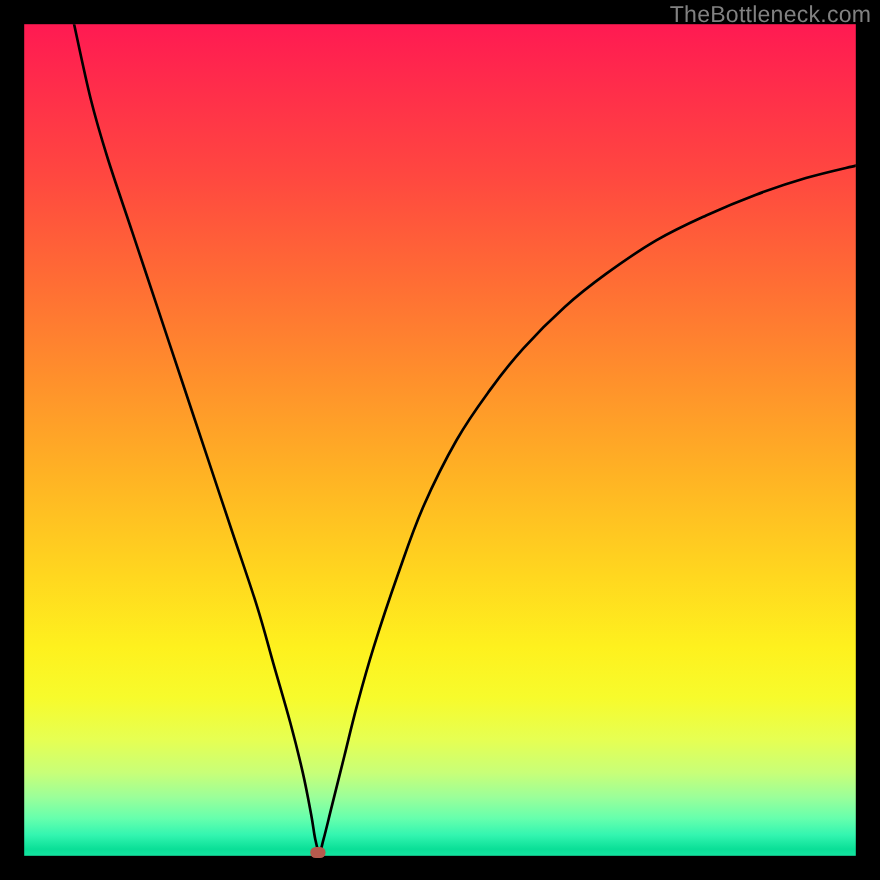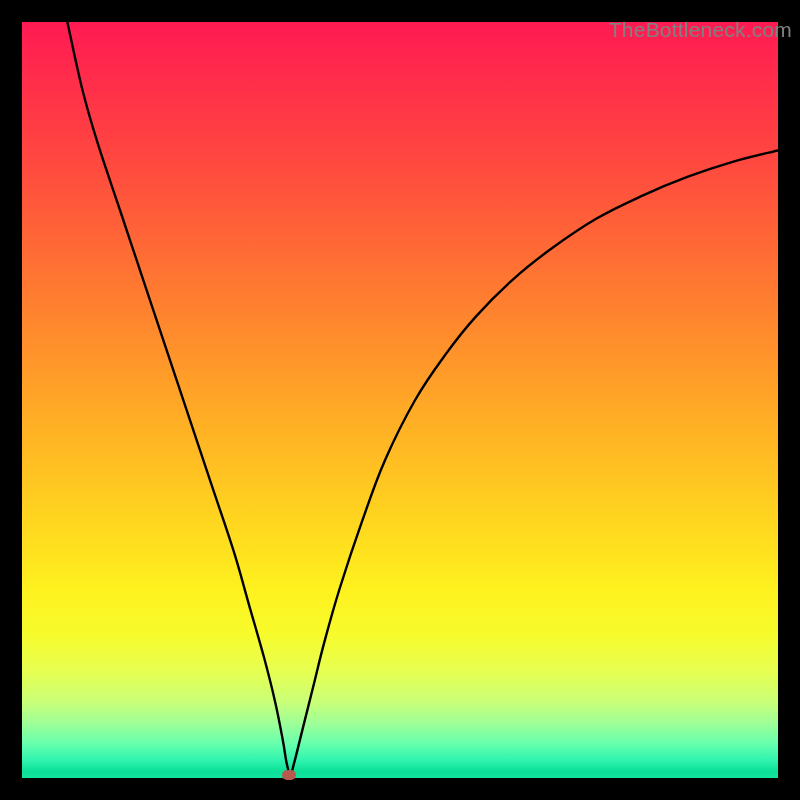--- a/index.html
+++ b/index.html
@@ -61,21 +61,20 @@
     transform: translate(-50%, -50%);
   }
   .watermark {
     position: absolute;
     top: 2px;
     right: 8px;
     color: #818181;
     font-size: 21px;
     letter-spacing: 0.2px;
     user-select: none;
-    margin-top: 16px;
   }
 </style>
 </head>
 <body>
 
 <div class="frame">
 
   <div class="plot">
     <svg class="curve" viewBox="0 0 756 756" preserveAspectRatio="none">
       <path id="curve-path" fill="none" stroke="#000" stroke-width="2.4" stroke-linecap="round" stroke-linejoin="round" d="M 45.36 0.00 C 48.08 12.25, 55.04 46.27, 60.48 68.04 C 65.92 89.81, 68.80 99.19, 75.60 120.96 C 82.40 142.73, 90.12 164.51, 98.28 189.00 C 106.44 213.49, 112.80 232.55, 120.96 257.04 C 129.12 281.53, 135.48 300.59, 143.64 325.08 C 151.80 349.57, 158.16 368.63, 166.32 393.12 C 174.48 417.61, 180.84 436.67, 189.00 461.16 C 197.16 485.65, 204.88 507.43, 211.68 529.20 C 218.48 550.97, 221.36 563.07, 226.80 582.12 C 232.24 601.17, 237.16 617.35, 241.92 635.04 C 246.68 652.73, 249.86 665.43, 253.26 680.40 C 256.66 695.37, 258.78 707.31, 260.82 718.20 C 262.86 729.09, 263.24 734.76, 264.60 740.88 C 265.96 747.00, 267.02 752.22, 268.38 752.22 C 269.74 752.22, 270.12 748.36, 272.16 740.88 C 274.20 733.40, 276.32 724.25, 279.72 710.64 C 283.12 697.03, 286.98 681.61, 291.06 665.28 C 295.14 648.95, 297.64 637.61, 302.40 619.92 C 307.16 602.23, 310.72 588.77, 317.52 567.00 C 324.32 545.23, 332.04 522.09, 340.20 498.96 C 348.36 475.83, 353.35 460.25, 362.88 438.48 C 372.41 416.71, 382.23 397.05, 393.12 378.00 C 404.01 358.95, 412.47 347.61, 423.36 332.64 C 434.25 317.67, 441.35 308.45, 453.60 294.84 C 465.85 281.23, 477.79 269.29, 491.40 257.04 C 505.01 244.79, 514.23 237.69, 529.20 226.80 C 544.17 215.91, 558.23 206.09, 574.56 196.56 C 590.89 187.03, 603.59 181.36, 619.92 173.88 C 636.25 166.40, 648.95 161.10, 665.28 154.98 C 681.61 148.86, 694.31 144.62, 710.64 139.86 C 726.97 135.10, 747.84 130.56, 756.00 128.52"></path>

